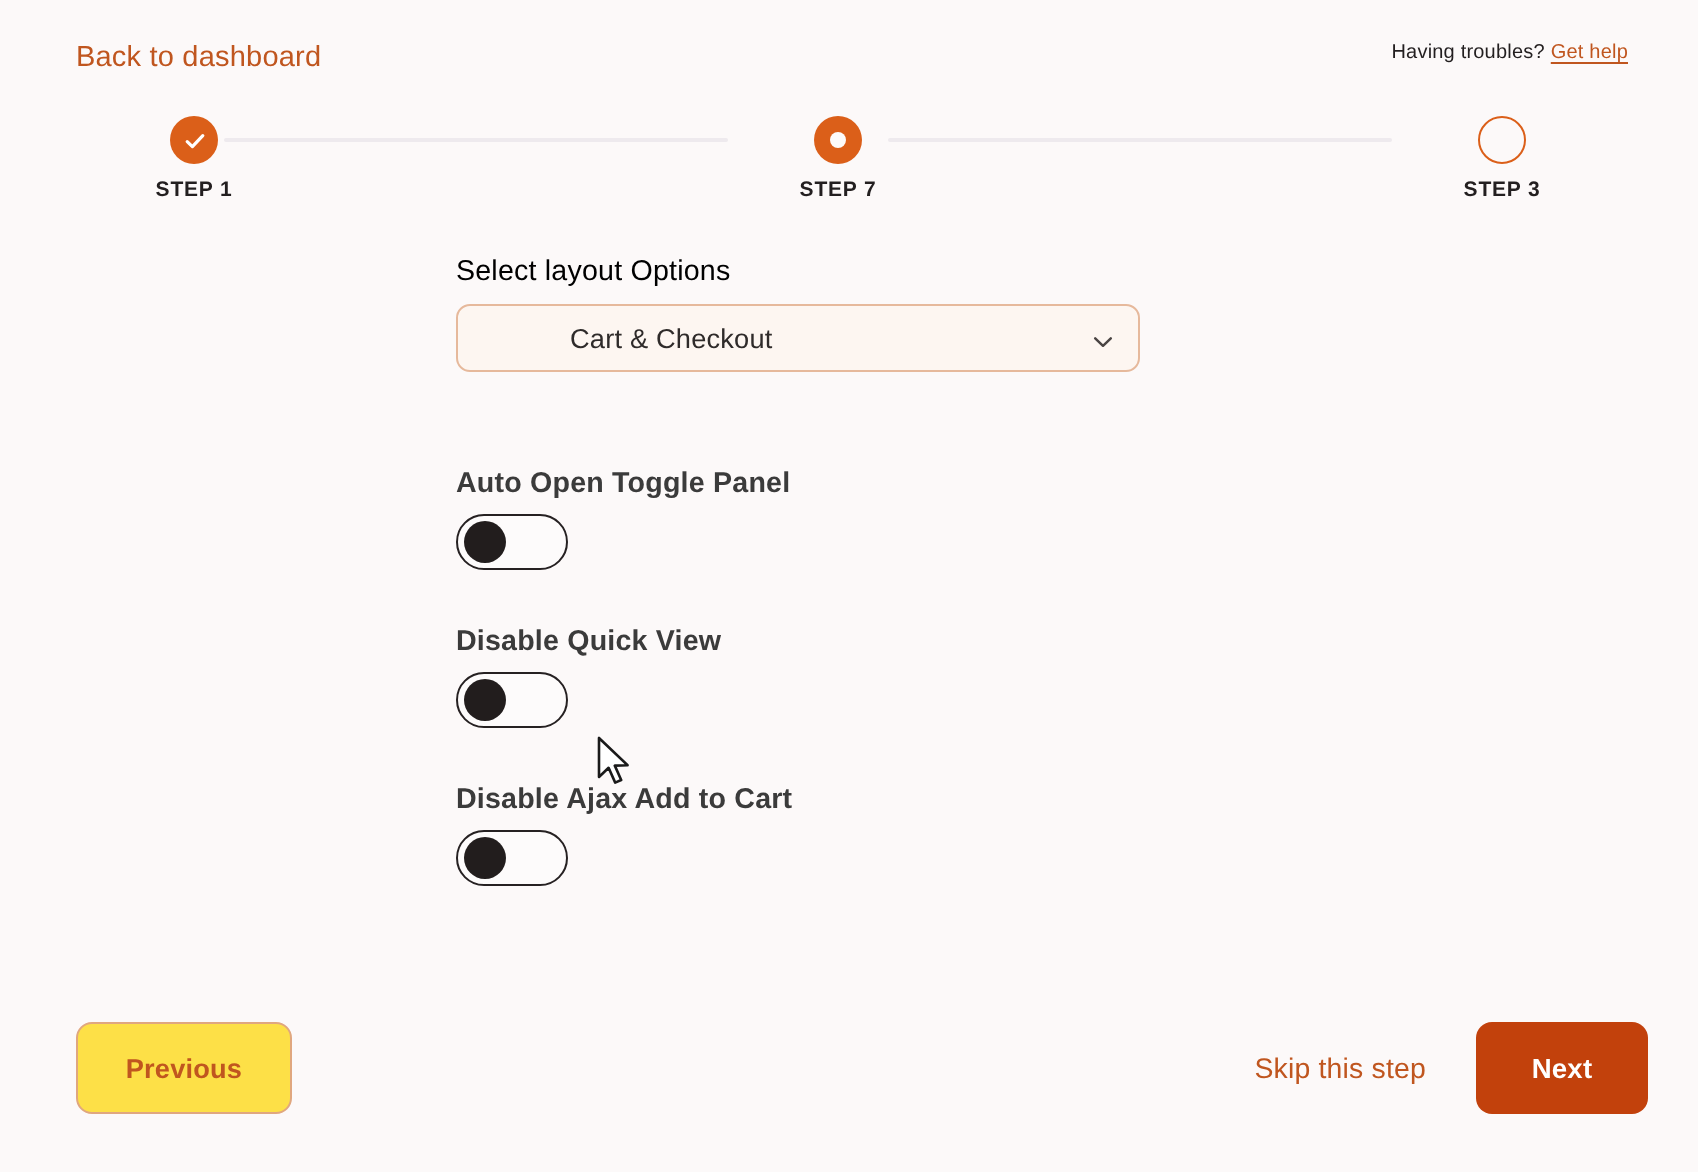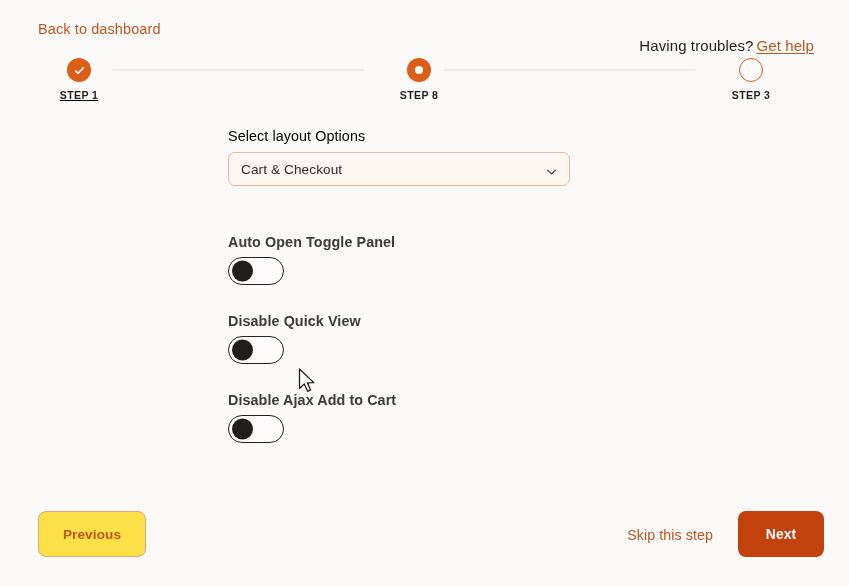--- a/index.html
+++ b/index.html
@@ -30,22 +30,22 @@
     top: 0;
     font-size: 14.5px;
     color: #c0561f;
     text-underline-offset: 2px;
     cursor: pointer;
     letter-spacing: .1px;
   }
   .help-wrap {
     position: absolute;
     right: 35px;
-    top: 16px;
-    font-size: 15px;
+    top: 0;
+    font-size: 10px;
     color: #231f20;
     white-space: nowrap;
     letter-spacing: .1px;
   }
   .help-link {
     color: #c0561f;
     text-decoration: underline;
     text-underline-offset: 2px;
     cursor: pointer;
     margin-left: 3px;
@@ -58,21 +58,21 @@
     left: 0;
     width: 849px;
     height: 46px;
   }
   .step {
     position: absolute;
     width: 90px;
     text-align: center;
     top: 0;
   }
-  .step-1 { left: 34px; text-decoration: underline; }
+  .step-1 { left: 52px; }
   .step-2 { left: 374px; }
   .step-3 { left: 706px; }
 
   .circle {
     width: 24px;
     height: 24px;
     border-radius: 50%;
     margin: 0 auto;
     box-sizing: border-box;
     display: flex;
@@ -133,20 +133,21 @@
   .select-box {
     position: relative;
     height: 34px;
     background: #fdf6f1;
     border: 1px solid #e6b99c;
     border-radius: 7px;
     display: flex;
     align-items: center;
     cursor: pointer;
     box-sizing: border-box;
+    padding-left: 44px;
   }
   .select-value {
     font-size: 13.6px;
     color: #2f2b2a;
     padding-left: 12px;
     letter-spacing: .1px;
   }
   .chev {
     position: absolute;
     right: 12px;
@@ -267,21 +268,21 @@
     <div class="circle done">
       <svg width="13" height="13" viewBox="0 0 13 13" aria-hidden="true">
         <path d="M2.6 6.8 L5.2 9.3 L10.4 3.8" fill="none" stroke="#ffffff" stroke-width="1.6" stroke-linecap="round" stroke-linejoin="round"></path>
       </svg>
     </div>
     <div class="step-label">STEP 1</div>
   </div>
 
   <div class="step step-2">
     <div class="circle current"></div>
-    <div class="step-label">STEP 8</div>
+    <div class="step-label">STEP 7</div>
   </div>
 
   <div class="step step-3">
     <div class="circle todo"></div>
     <div class="step-label">STEP 3</div>
   </div>
 
 </div>
 
 <div class="form">

